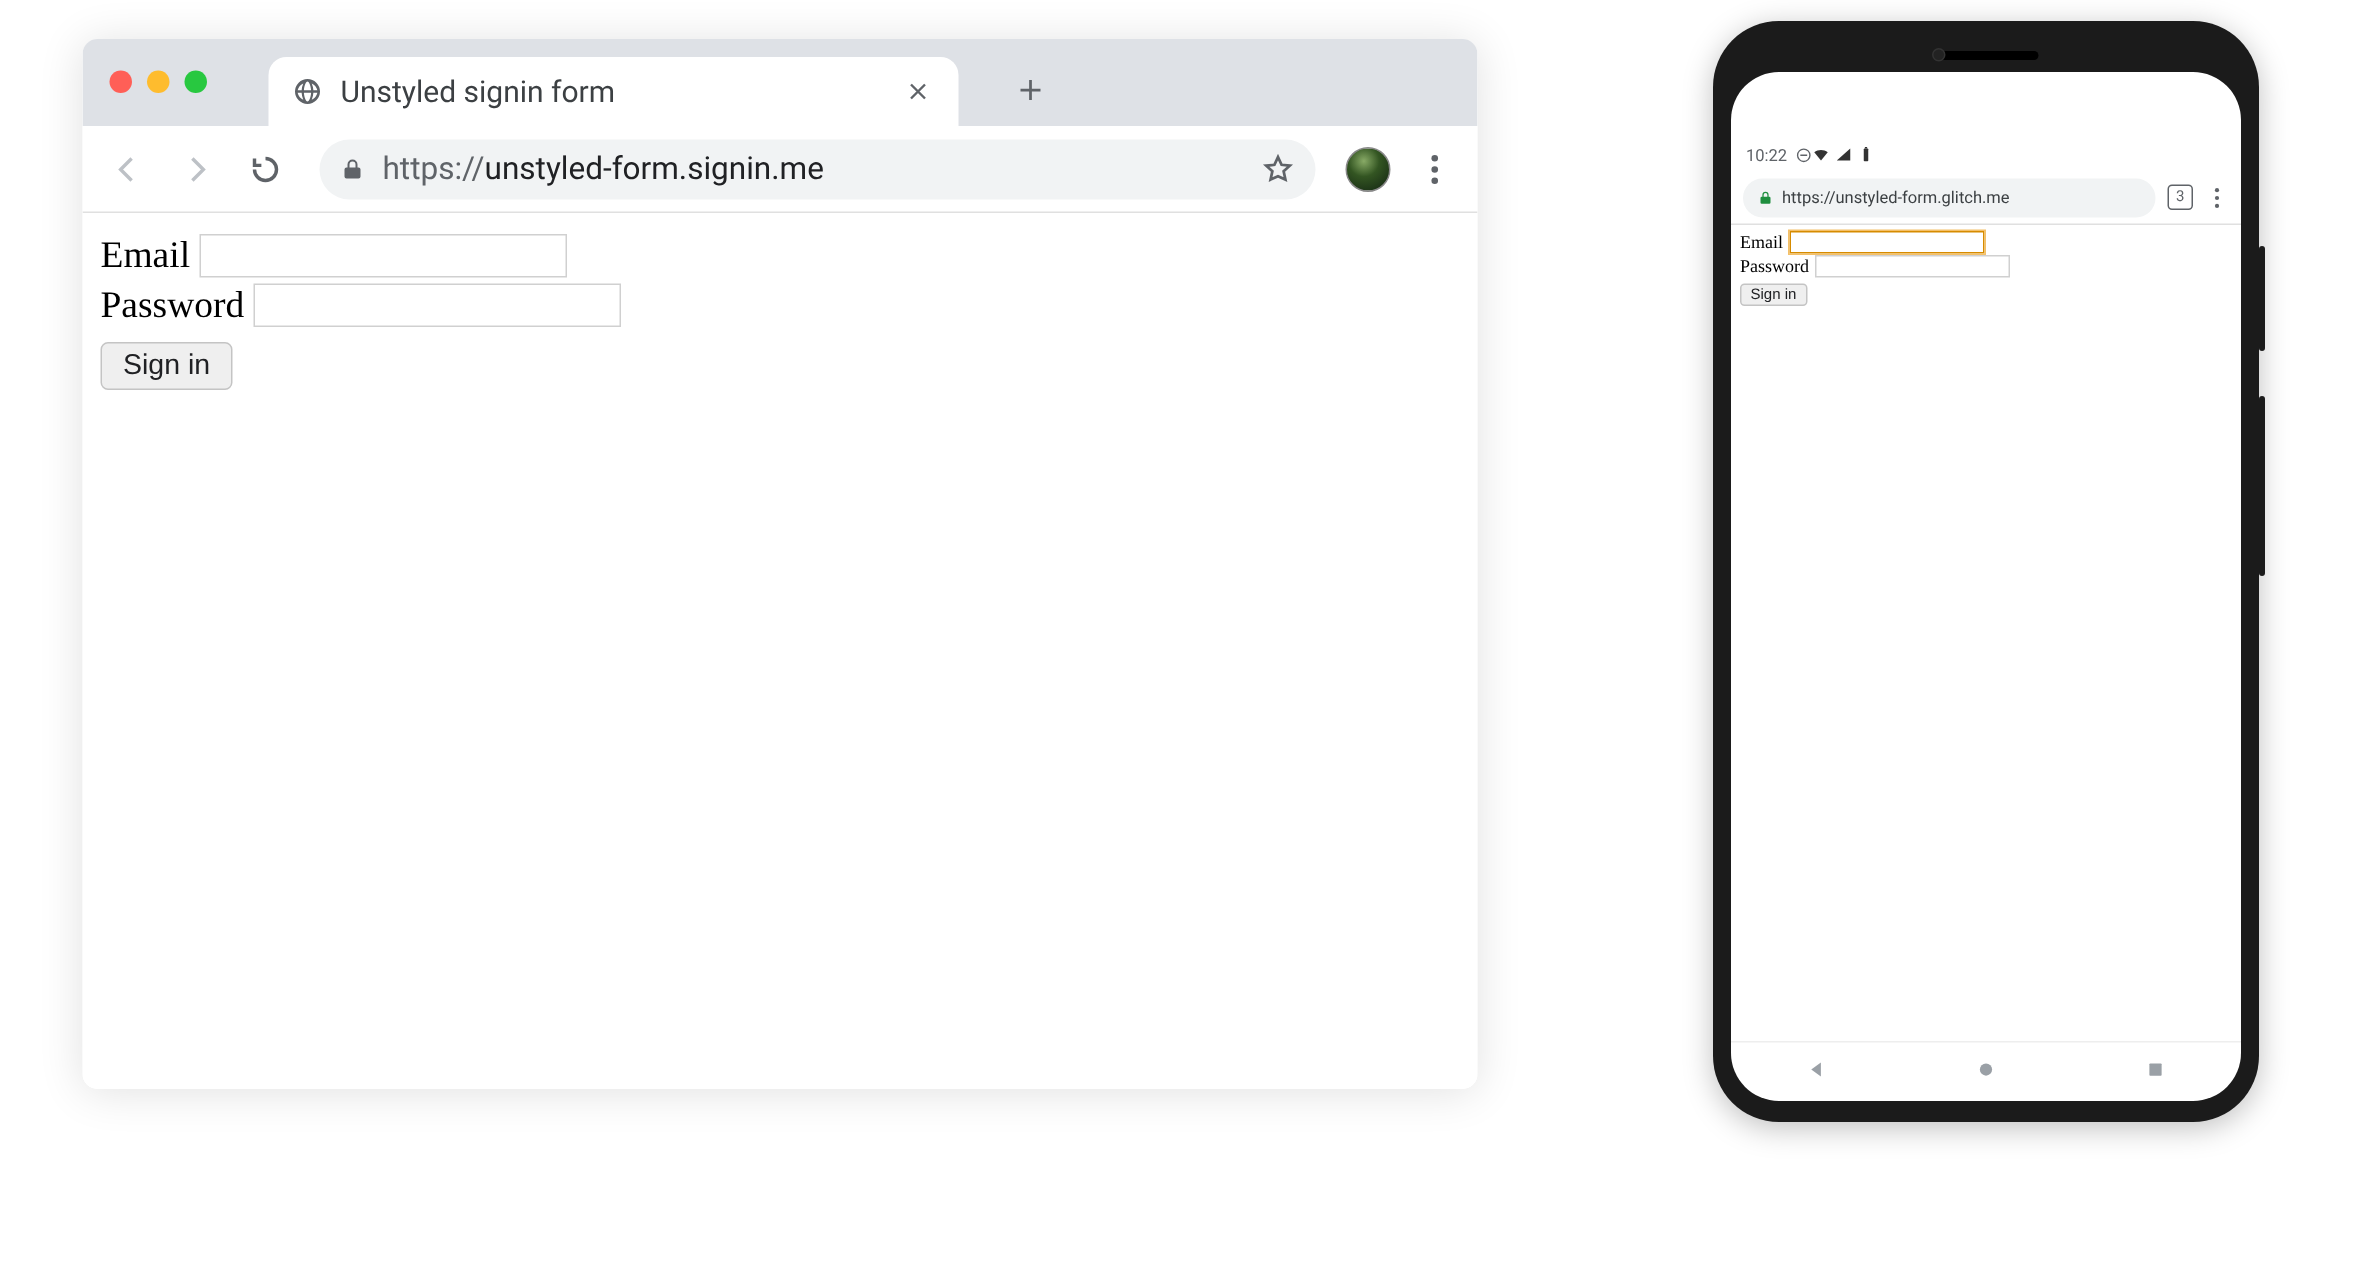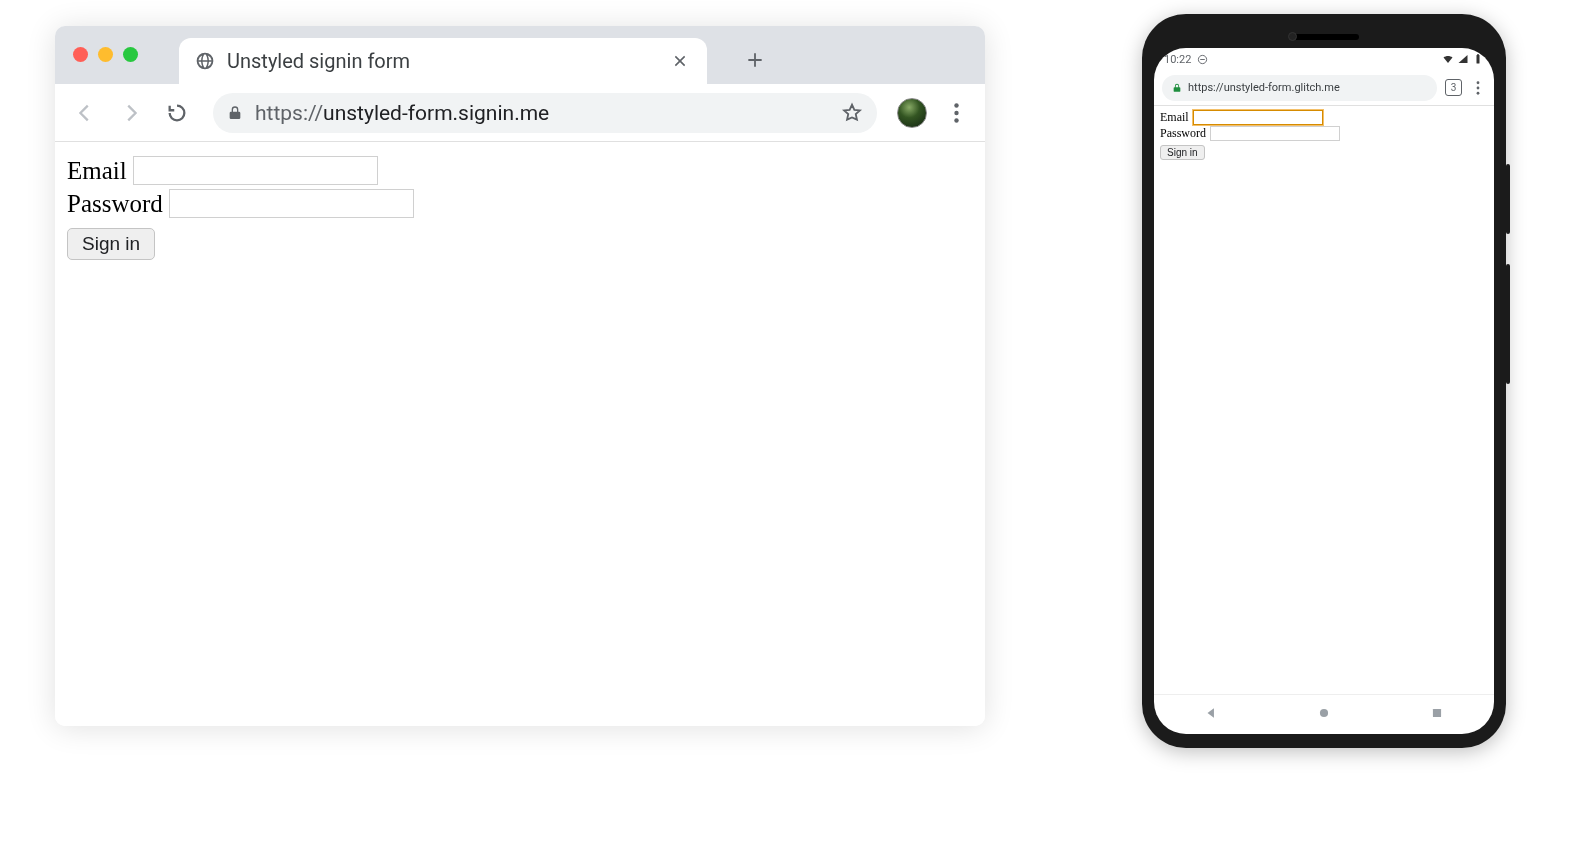--- a/index.html
+++ b/index.html
@@ -43,21 +43,21 @@
     top: 21px;
   }
   .tl { width: 15px; height: 15px; border-radius: 50%; }
   .tl-red { background: #ff5f57; }
   .tl-yellow { background: #febc2e; }
   .tl-green { background: #28c840; }
 
   .tab {
     margin-left: 124px;
     height: 46px;
-    width: 528px;
+    width: 460px;
     background: #fff;
     border-top-left-radius: 12px;
     border-top-right-radius: 12px;
     display: flex;
     align-items: center;
     padding: 0 16px;
     gap: 12px;
     position: relative;
   }
   .tab-title {
@@ -203,21 +203,21 @@
     margin-top: 22px;
     height: calc(100% - 22px - 2px);
   }
   .status-bar {
     height: 22px;
     display:flex;
     align-items:center;
     padding: 0 10px;
     font-size: 11px;
     color:#5f6368;
-    justify-content: space-between;
+    margin-top: 44px;
   }
   .status-left { display:flex; align-items:center; gap:6px; }
   .status-right { display:flex; align-items:center; gap:3px; color:#333; }
   .status-right svg { width:12px; height:12px; }
 
   .m-toolbar {
     height: 36px;
     display:flex;
     align-items:center;
     padding: 0 8px;

